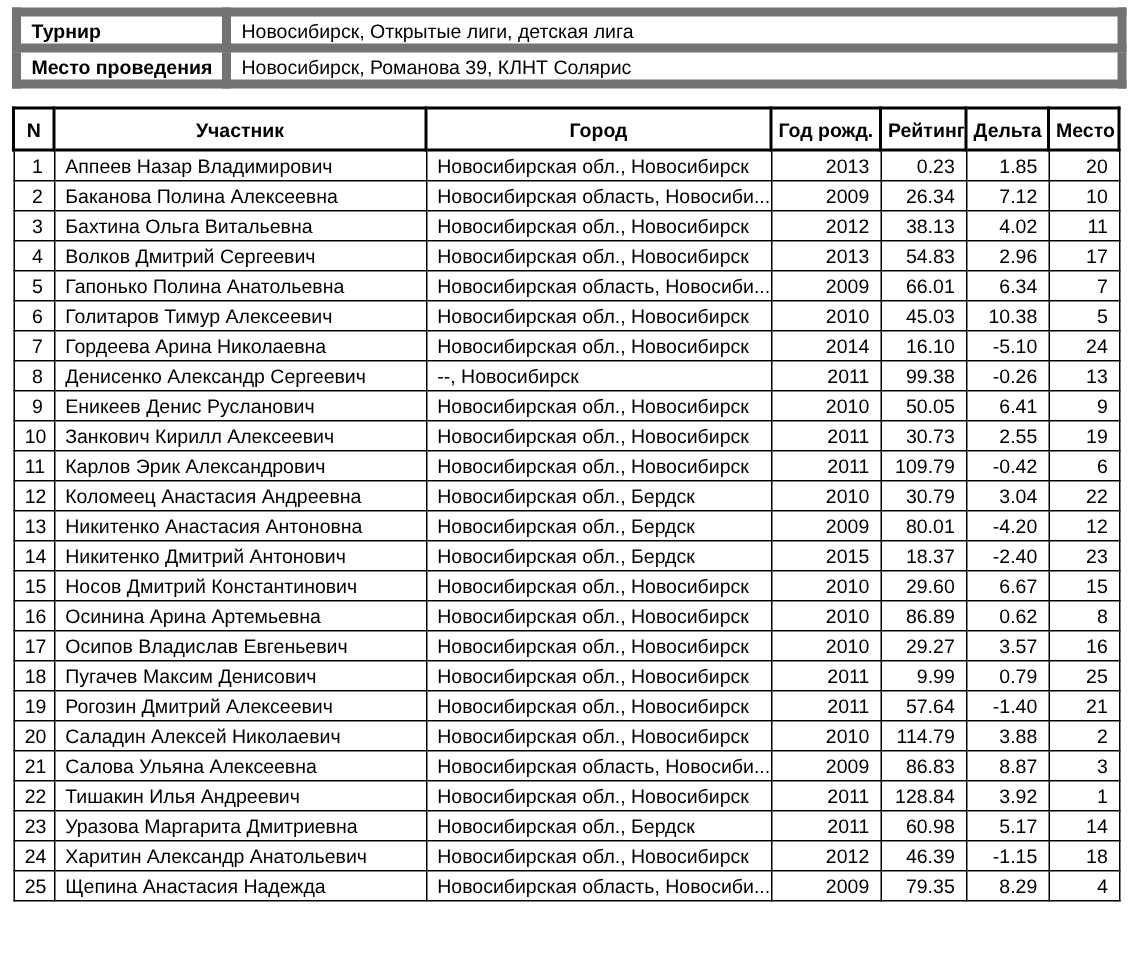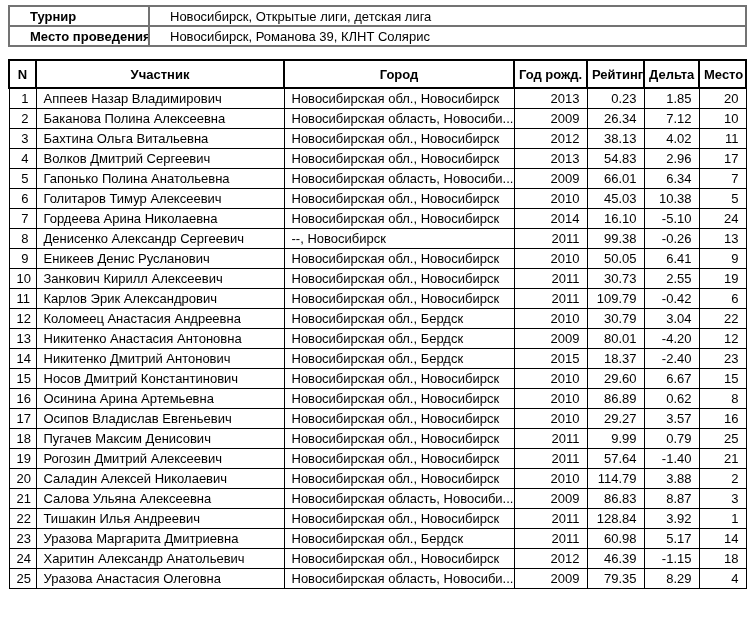--- a/index.html
+++ b/index.html
@@ -21,23 +21,23 @@
   table {
     border-collapse: collapse;
     table-layout: fixed;
     width: 737px;
   }
   
   .info-table {
     margin-bottom: 12px;
   }
   .info-table td {
-    border: 2px solid #737373;
+    border: 6px solid #737373;
     height: 16px;
-    padding: 1px 20px;
+    padding: 1px 7px;
     vertical-align: middle;
     white-space: nowrap;
     overflow: hidden;
   }
   .info-table .label-cell {
     font-weight: bold;
   }
   
   .results-table th {
     border: 2px solid #000000;
@@ -315,21 +315,21 @@
           <td class="al-right">24</td>
           <td class="al-left">Харитин Александр Анатольевич</td>
           <td class="al-left">Новосибирская обл., Новосибирск</td>
           <td class="al-right">2012</td>
           <td class="al-right">46.39</td>
           <td class="al-right">-1.15</td>
           <td class="al-right">18</td>
         </tr>
         <tr>
           <td class="al-right">25</td>
-          <td class="al-left">Уразова Анастасия Олеговна</td>
+          <td class="al-left">Щепина Анастасия Надежда</td>
           <td class="al-left">Новосибирская область, Новосиби...</td>
           <td class="al-right">2009</td>
           <td class="al-right">79.35</td>
           <td class="al-right">8.29</td>
           <td class="al-right">4</td>
         </tr>
       </tbody>
   </table>
 
 </div>

